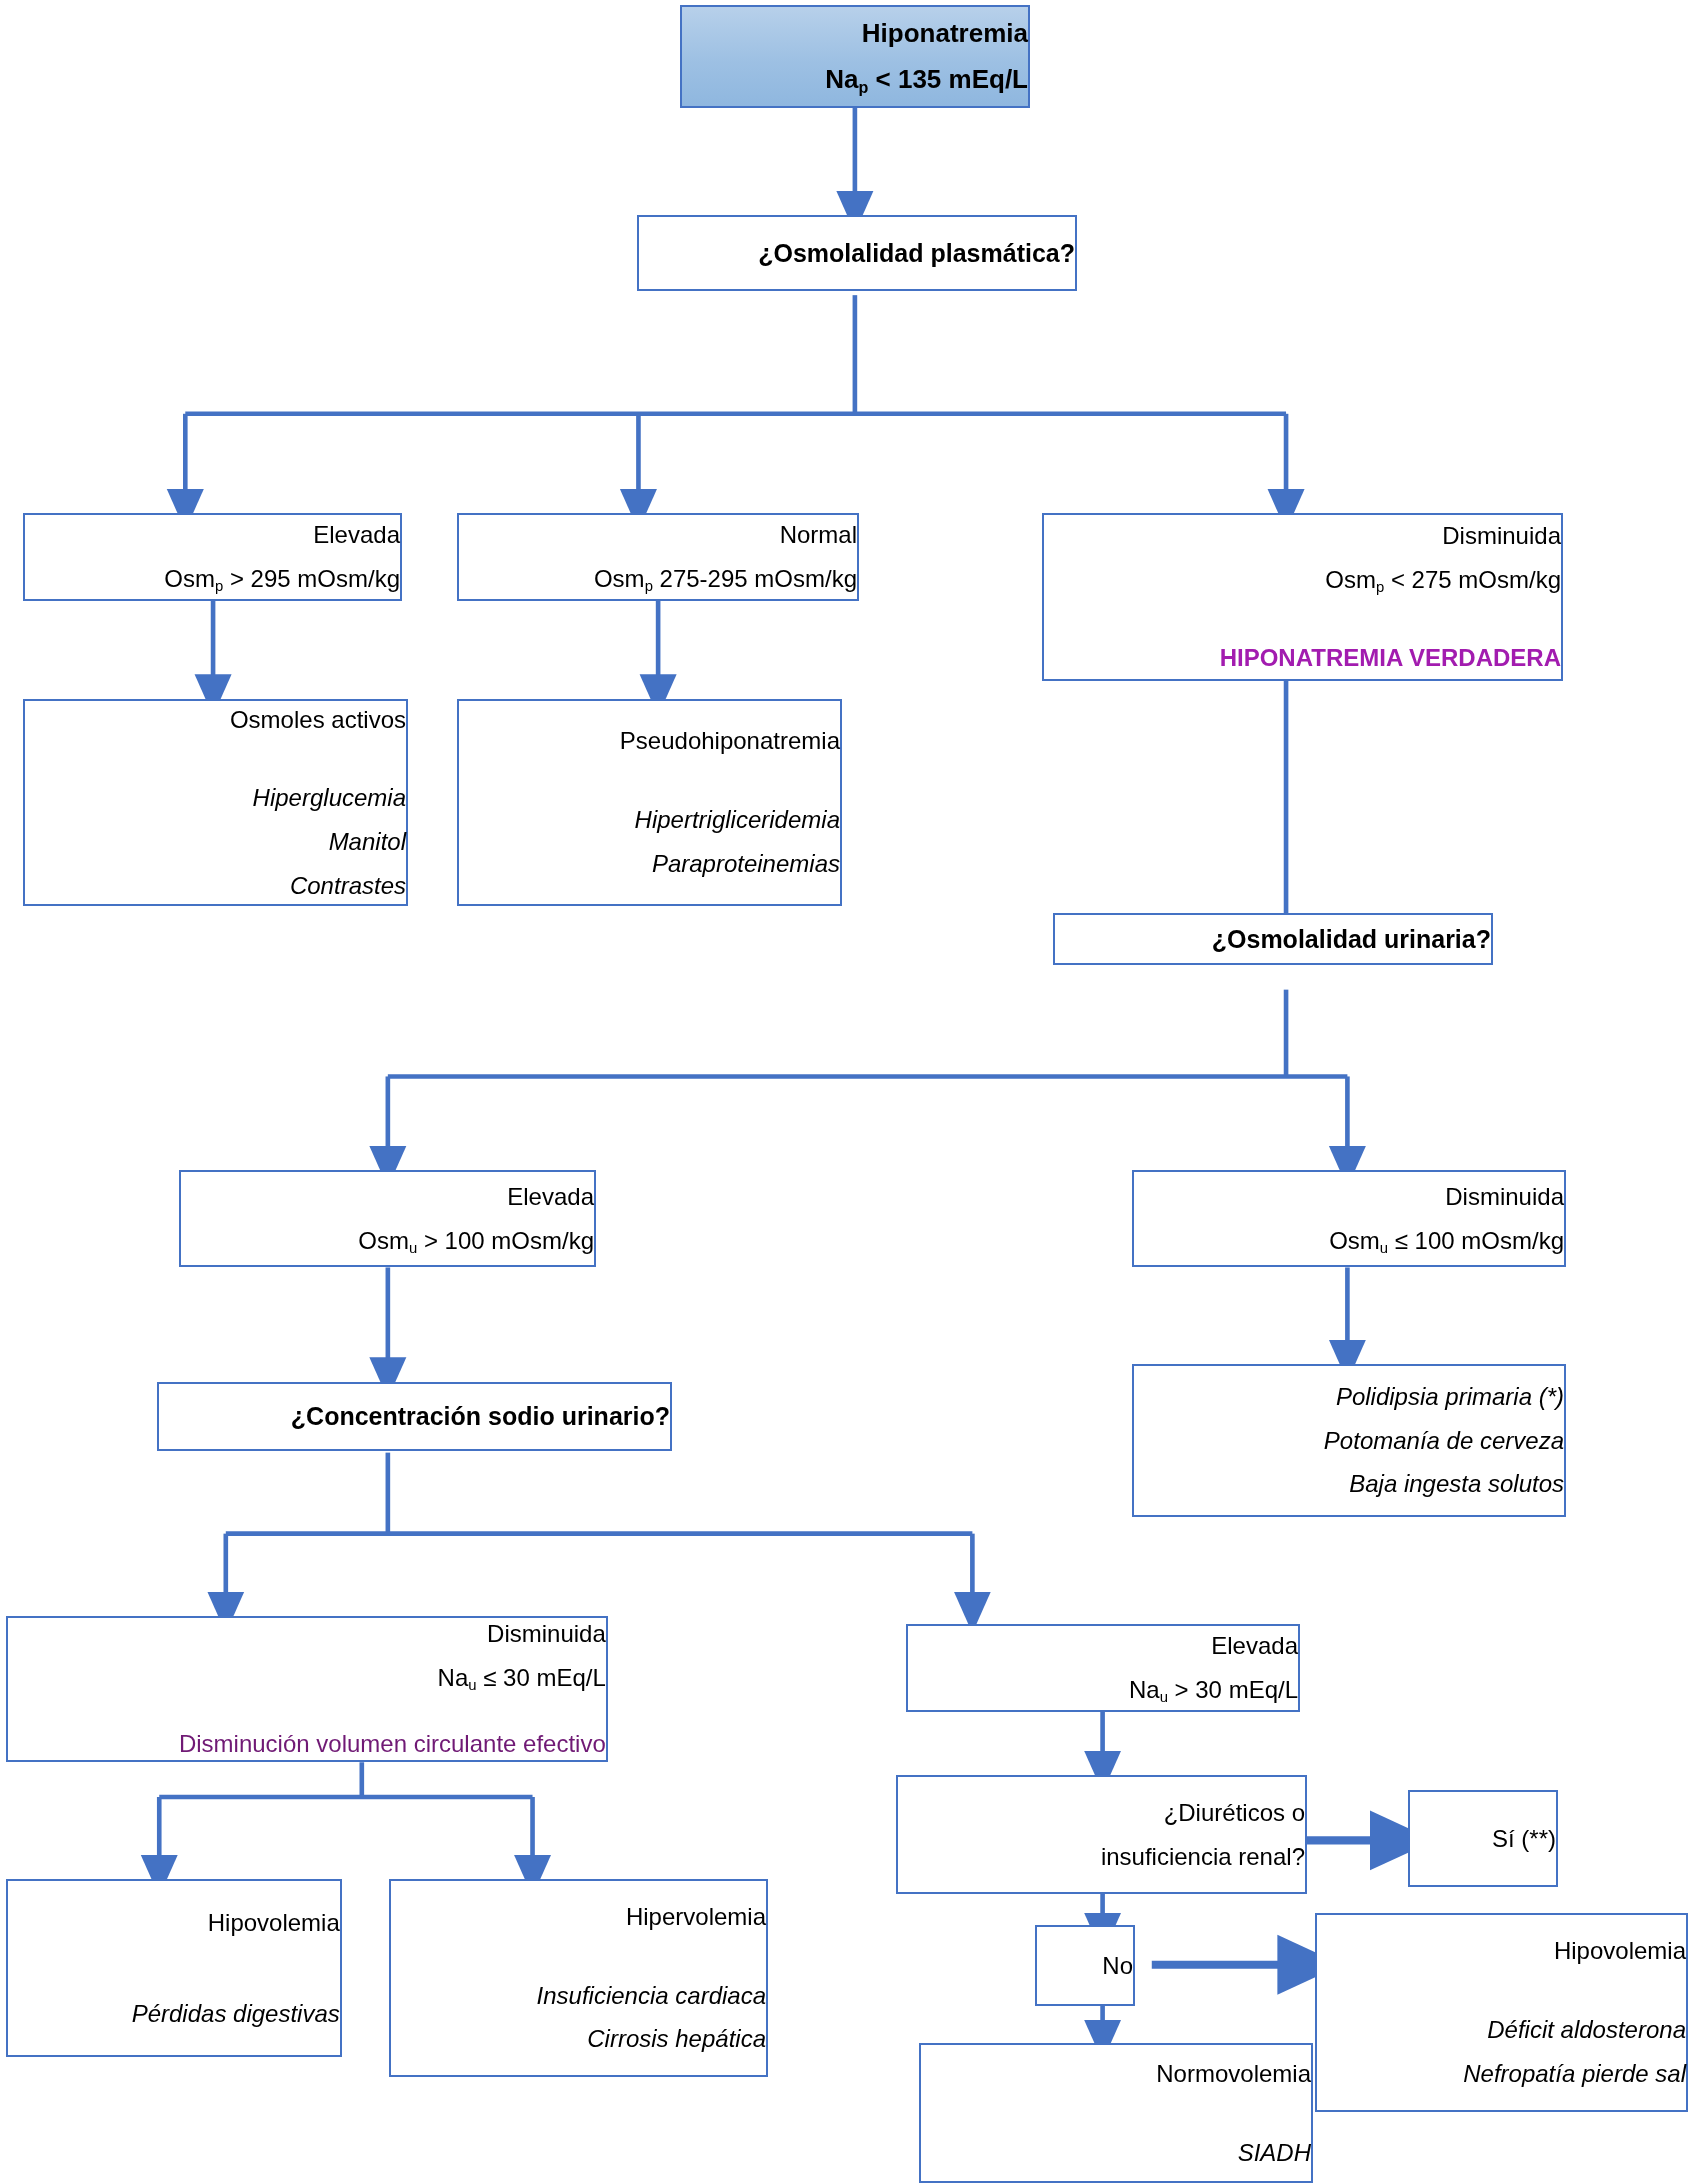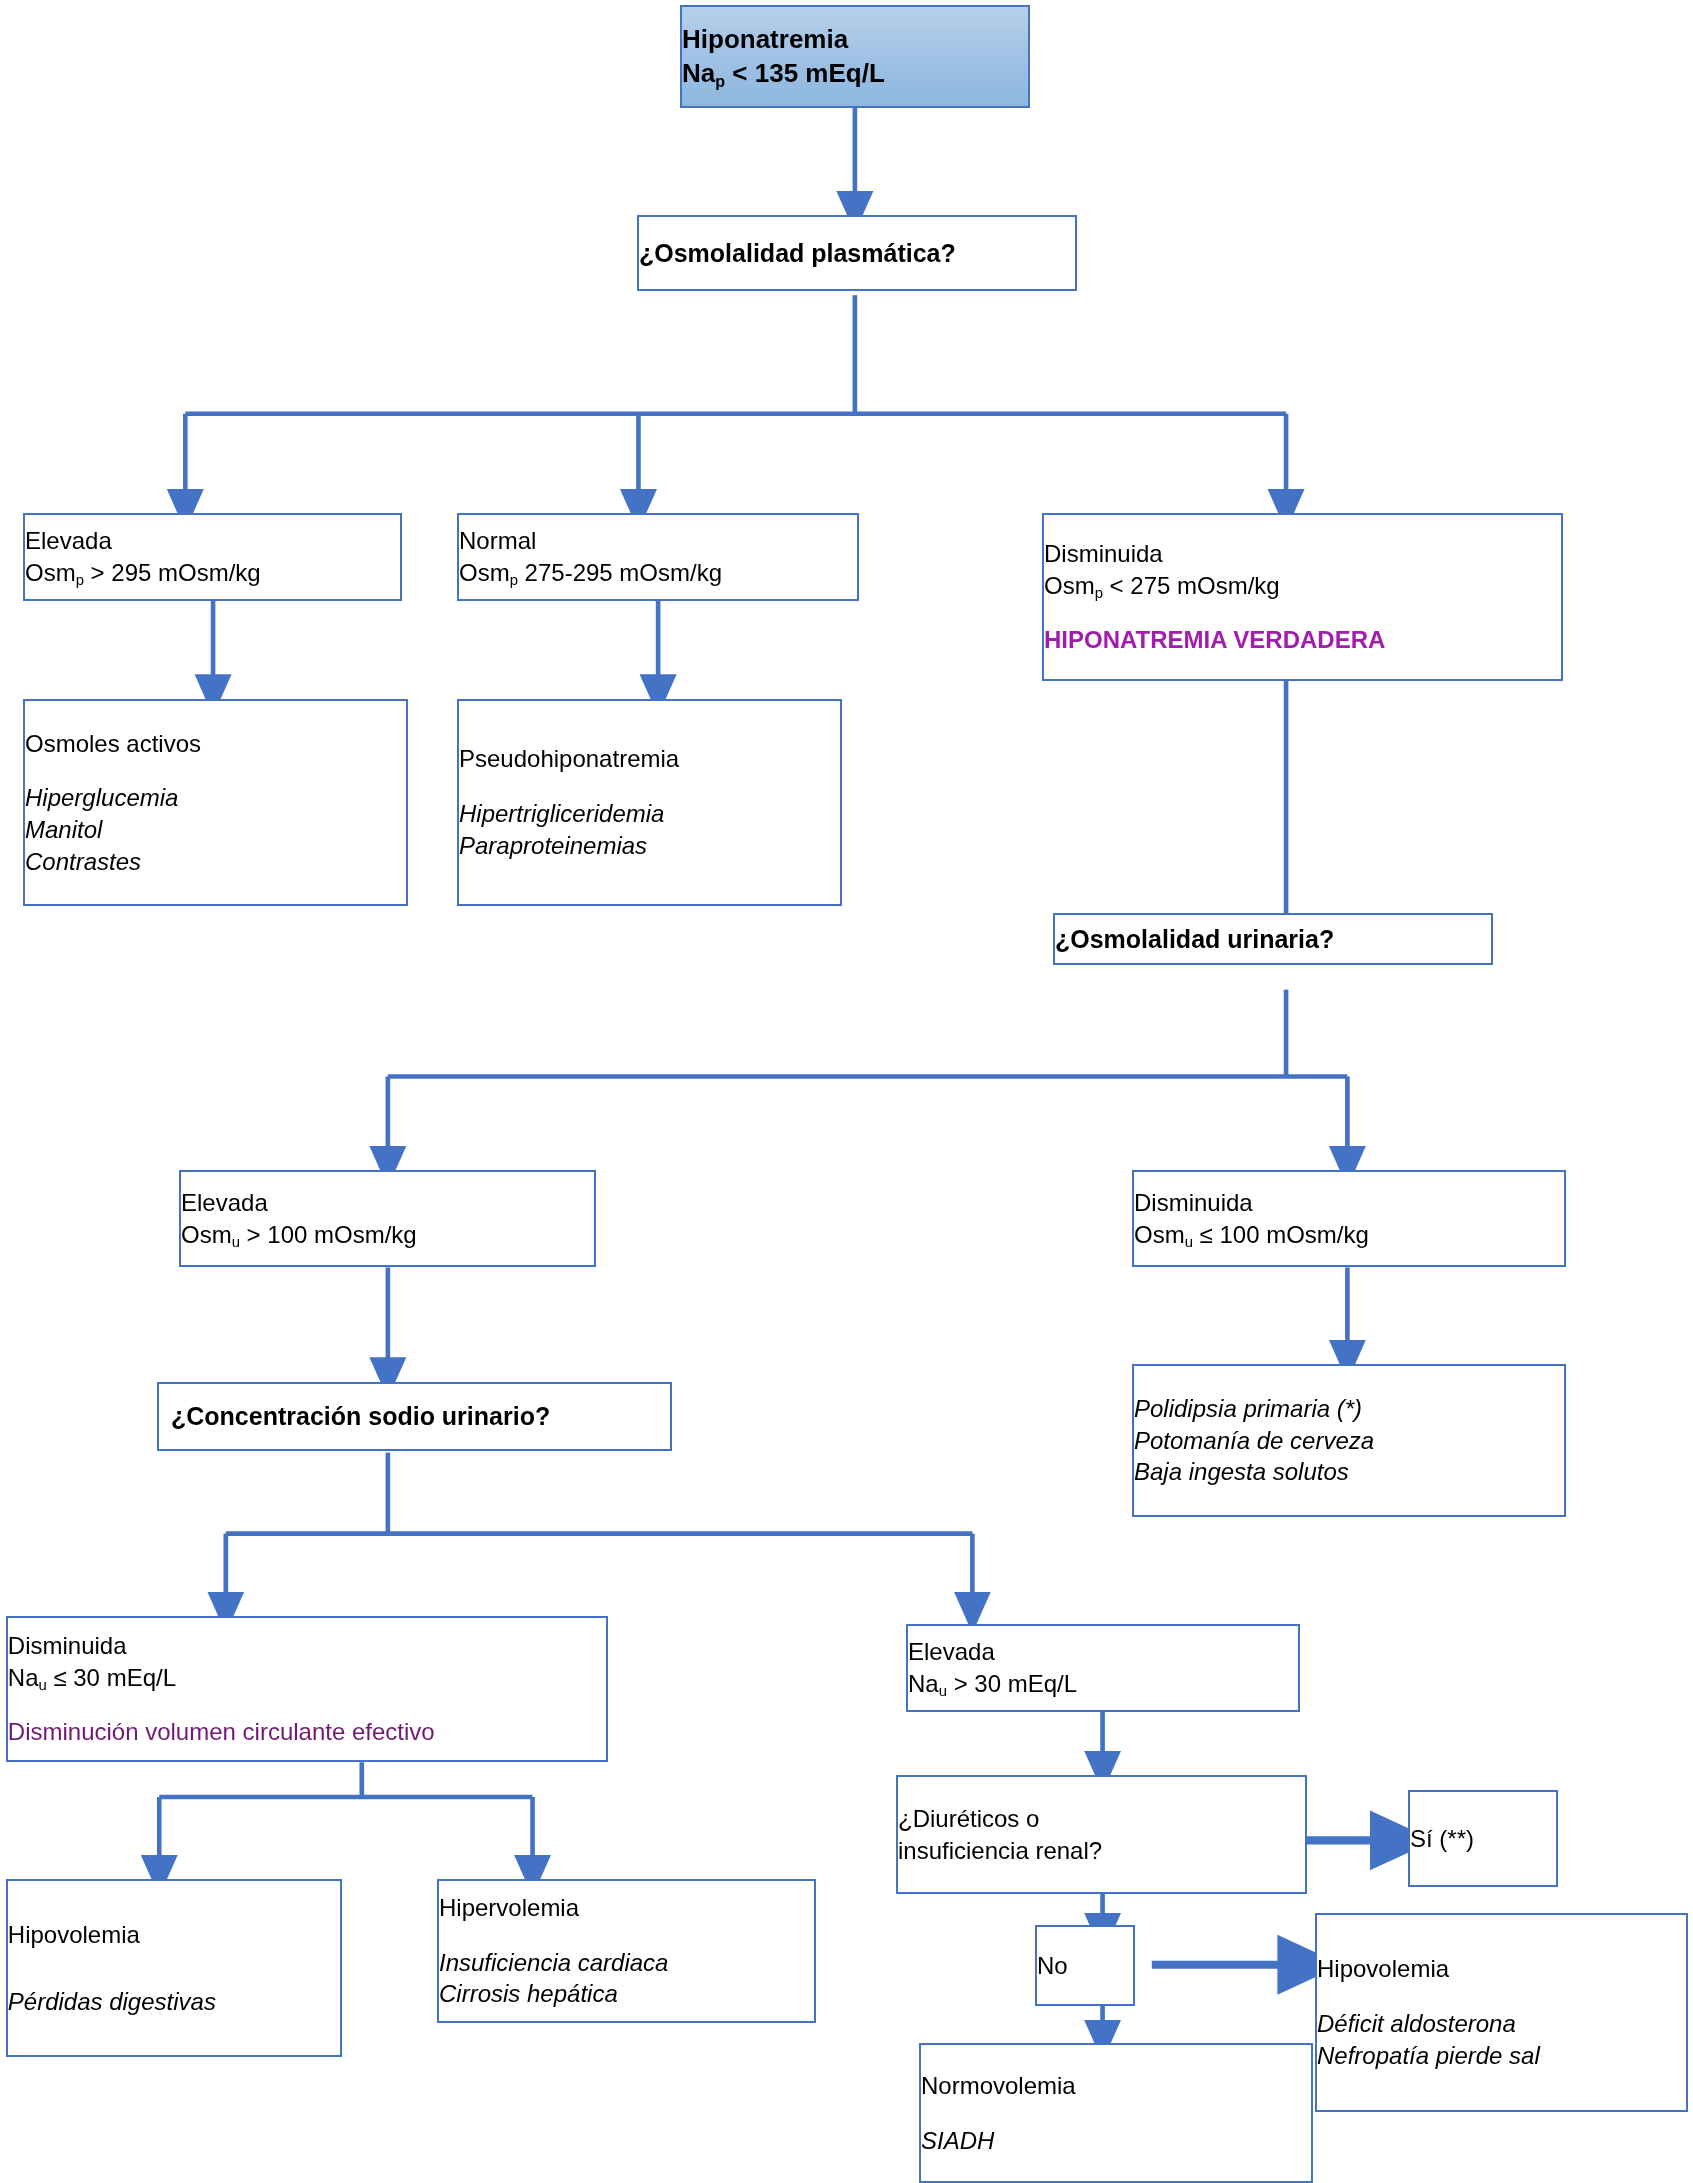--- a/index.html
+++ b/index.html
@@ -25,27 +25,28 @@
     height: 2183px;
     pointer-events: none;
   }
   .node {
     position: absolute;
     box-sizing: border-box;
     border: 2.9px solid #4472C4;
     background: #ffffff;
     display: flex;
     flex-direction: column;
-    align-items: flex-start;
+    align-items: flex-end;
     justify-content: center;
     text-align: center;
     color: #000000;
     font-size: 24px;
     line-height: 1.32;
     z-index: 2;
+    gap: 12px;
   }
   .node.root {
     background: linear-gradient(to bottom, #B7D0EA 0%, #9DC0E3 55%, #8FB7DF 100%);
     font-weight: bold;
     font-size: 26px;
   }
   .node.bold {
     font-weight: bold;
     font-size: 25px;
   }
@@ -213,21 +214,21 @@
     <span class="line">Elevada</span>
     <span class="line"><span>Na</span><sub>u</sub><span> &gt; 30 mEq/L</span></span>
   </div>
 
   <div class="node" style="left:5.8px; top:1879px; width:336px; height:178px;">
     <span class="line">Hipovolemia</span>
     <div class="gap-lg"></div>
     <span class="line ital">Pérdidas digestivas</span>
   </div>
 
-  <div class="node" style="left:389px; top:1879px; width:379px; height:144px;margin-left:48px;">
+  <div class="node" style="left:389px; top:1879px; width:379px; height:198px;">
     <span class="line">Hipervolemia</span>
     <div class="gap-md"></div>
     <span class="line ital">Insuficiencia cardiaca</span>
     <span class="line ital">Cirrosis hepática</span>
   </div>
 
   <div class="node" style="left:896px; top:1775px; width:411px; height:119px;">
     <span class="line">¿Diuréticos o</span>
     <span class="line">insuficiencia renal?</span>
   </div>

